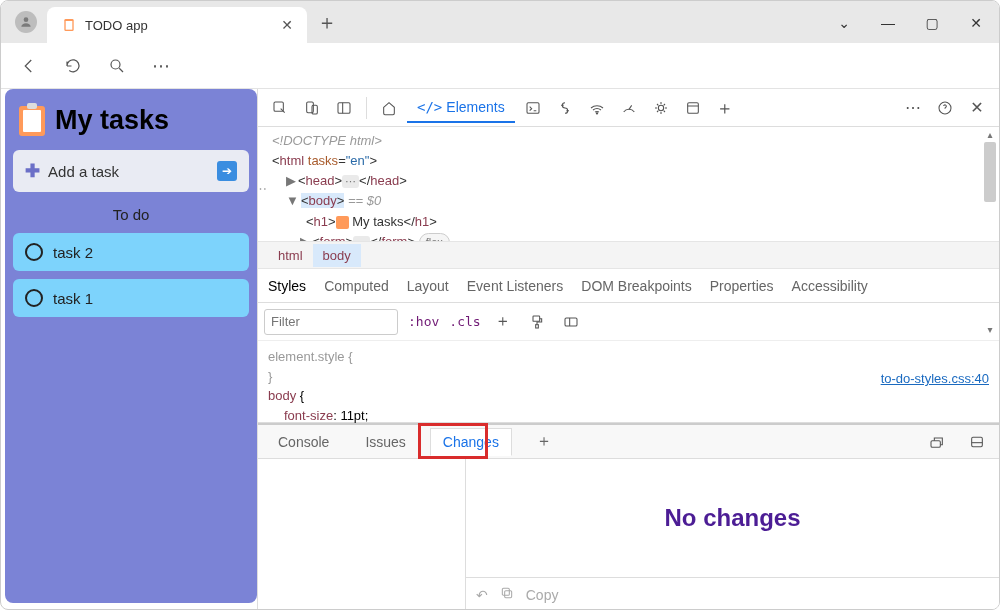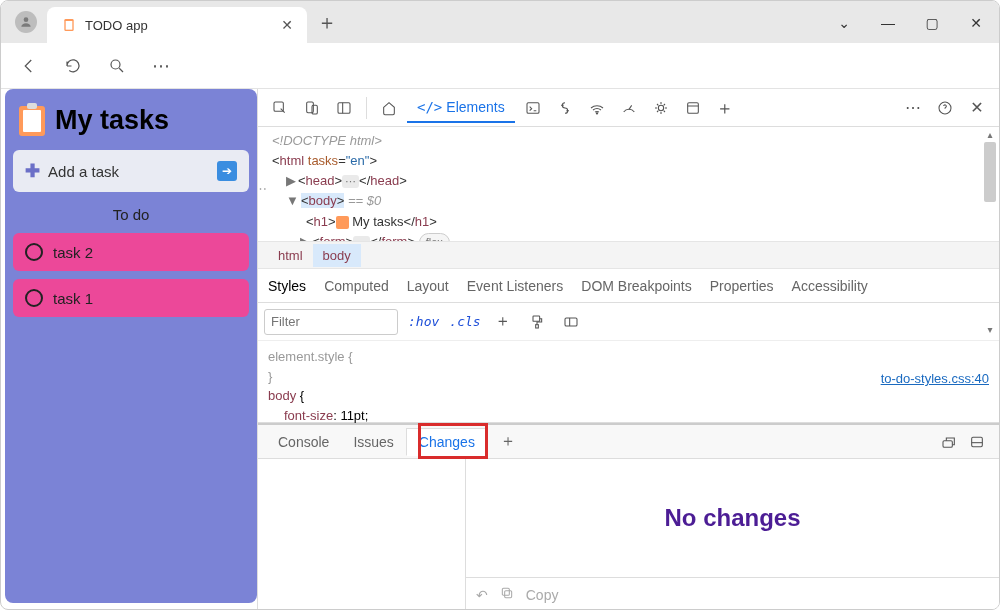--- a/index.html
+++ b/index.html
@@ -24,21 +24,21 @@
 .app{width:252px;background:#7b83d6;padding:8px;border-radius:8px;margin:0 0 0 4px;height:514px;}
 .app-head{display:flex;align-items:center;gap:10px;padding:8px 6px 14px 6px;}
 .app-head h1{font-size:27px;font-weight:700;color:#000;}
 .clipboard{width:26px;height:30px;background:#ff9a5a;border-radius:3px;position:relative;}
 .clipboard:before{content:"";position:absolute;top:4px;left:4px;right:4px;bottom:4px;background:#fff;border-radius:1px;}
 .clipboard:after{content:"";position:absolute;top:-3px;left:8px;width:10px;height:6px;background:#ddd;border-radius:2px;}
 .addtask{background:#e9ebf3;border-radius:6px;padding:10px 12px;display:flex;align-items:center;gap:8px;font-size:15px;color:#333;margin-bottom:14px;}
 .addtask .plus{color:#6b6fc7;font-size:18px;font-weight:700;}
 .addtask .go{margin-left:auto;width:20px;height:20px;background:#3a8de0;border-radius:3px;display:flex;align-items:center;justify-content:center;color:#fff;font-size:12px;}
 .section-h{text-align:center;font-size:15px;color:#222;margin:6px 0 10px;}
-.task{background:#ec4899;border-radius:6px;padding:10px 12px;display:flex;align-items:center;gap:10px;font-size:15px;color:#222;margin-bottom:8px;}
+.task{background:#7dd3fc;border-radius:6px;padding:10px 12px;display:flex;align-items:center;gap:10px;font-size:15px;color:#222;margin-bottom:8px;}
 .circle{width:18px;height:18px;border:2px solid #222;border-radius:50%;}
 .dev{flex:1;background:#fff;display:flex;flex-direction:column;border-left:1px solid #ddd;position:relative;}
 .dev-top{height:38px;border-bottom:1px solid #ddd;display:flex;align-items:center;padding:0 8px;gap:4px;}
 .dtab{padding:6px 10px;font-size:14px;color:#555;display:flex;align-items:center;gap:4px;cursor:pointer;}
 .dtab.active{color:#1a73e8;border-bottom:2px solid #1a73e8;}
 .dspacer{flex:1;}
 .dicon{width:28px;height:28px;display:flex;align-items:center;justify-content:center;color:#555;cursor:pointer;}
 .dicon svg{width:16px;height:16px;stroke:#555;fill:none;stroke-width:1.6;}
 .divider{width:1px;height:22px;background:#ddd;margin:0 4px;}
 .dom{padding:4px 0 4px 14px;font-family:Consolas,monospace;font-size:13px;line-height:1.55;color:#333;position:relative;height:114px;overflow:hidden;}
@@ -53,28 +53,28 @@
 .dom .dots3{position:absolute;left:-4px;top:52px;color:#999;}
 .ellips{display:inline-block;background:#eaeaea;border-radius:3px;padding:0 3px;color:#777;font-size:11px;line-height:13px;vertical-align:middle;}
 .crumb{height:28px;background:#f4f4f4;border-top:1px solid #e5e5e5;border-bottom:1px solid #e5e5e5;display:flex;align-items:center;padding:0 10px;gap:0;font-size:13px;}
 .crumb span{padding:4px 10px;color:#8a3c4f;}
 .crumb .sel{background:#d8e9fb;}
 .subtabs{height:34px;display:flex;align-items:center;padding:0 10px;gap:18px;border-bottom:1px solid #ddd;font-size:14px;color:#666;}
 .subtabs .st{cursor:pointer;}
 .subtabs .active{color:#000000;}
 .filterbar{height:38px;display:flex;align-items:center;padding:0 6px;gap:10px;border-bottom:1px solid #eee;}
 .filterbar input{width:134px;height:26px;border:1px solid #ccc;border-radius:3px;padding:0 6px;font-size:13px;}
-.filterbar .fb{font-family:Consolas,monospace;font-size:13px;color:#1d4ed8;font-style:italic;}
+.filterbar .fb{font-family:Consolas,monospace;font-size:13px;color:#701a75;}
 .filterbar .fbtn{width:24px;height:24px;display:flex;align-items:center;justify-content:center;color:#555;cursor:pointer;}
 .styles{padding:6px 10px;font-family:Consolas,monospace;font-size:13px;line-height:1.5;border-bottom:1px solid #ddd;position:relative;height:82px;}
 .styles .dim{color:#999;}
 .styles .prop{color:#8a3c4f;}
 .styles .link{position:absolute;right:10px;top:28px;color:#1a6ac0;text-decoration:underline;font-size:13px;}
 .drawer{border-top:2px solid #ccc;display:flex;flex-direction:column;flex:1;}
-.drawtabs{height:34px;display:flex;align-items:center;padding:0 8px;gap:0;border-bottom:1px solid #ddd;background:#f8f8f8;}
+.drawtabs{height:34px;display:flex;align-items:center;padding:0 8px;gap:12px;border-bottom:1px solid #ddd;background:#f8f8f8;}
 .drawtabs .dt{padding:5px 12px;font-size:14px;color:#666;cursor:pointer;}
 .drawtabs .dt.active{color:#1a73e8;background:#fff;border:1px solid #ddd;border-bottom:1px solid #fff;margin-bottom:-1px;}
 .hl{position:absolute;border:3px solid #d92c2c;pointer-events:none;}
 .dcontent{flex:1;display:flex;}
 .dleft{width:208px;border-right:1px solid #ddd;}
 .dright{flex:1;display:flex;flex-direction:column;}
 .nochanges{flex:1;display:flex;align-items:center;justify-content:center;font-size:24px;font-weight:600;color:#4c1d95;}
 .dfoot{height:34px;border-top:1px solid #ddd;display:flex;align-items:center;padding:0 10px;gap:12px;color:#aaa;font-size:14px;}
 .scroll{position:absolute;right:2px;top:40px;width:14px;height:206px;background:transparent;}
 .scroll .up,.scroll .dn{font-size:10px;color:#777;text-align:center;}

